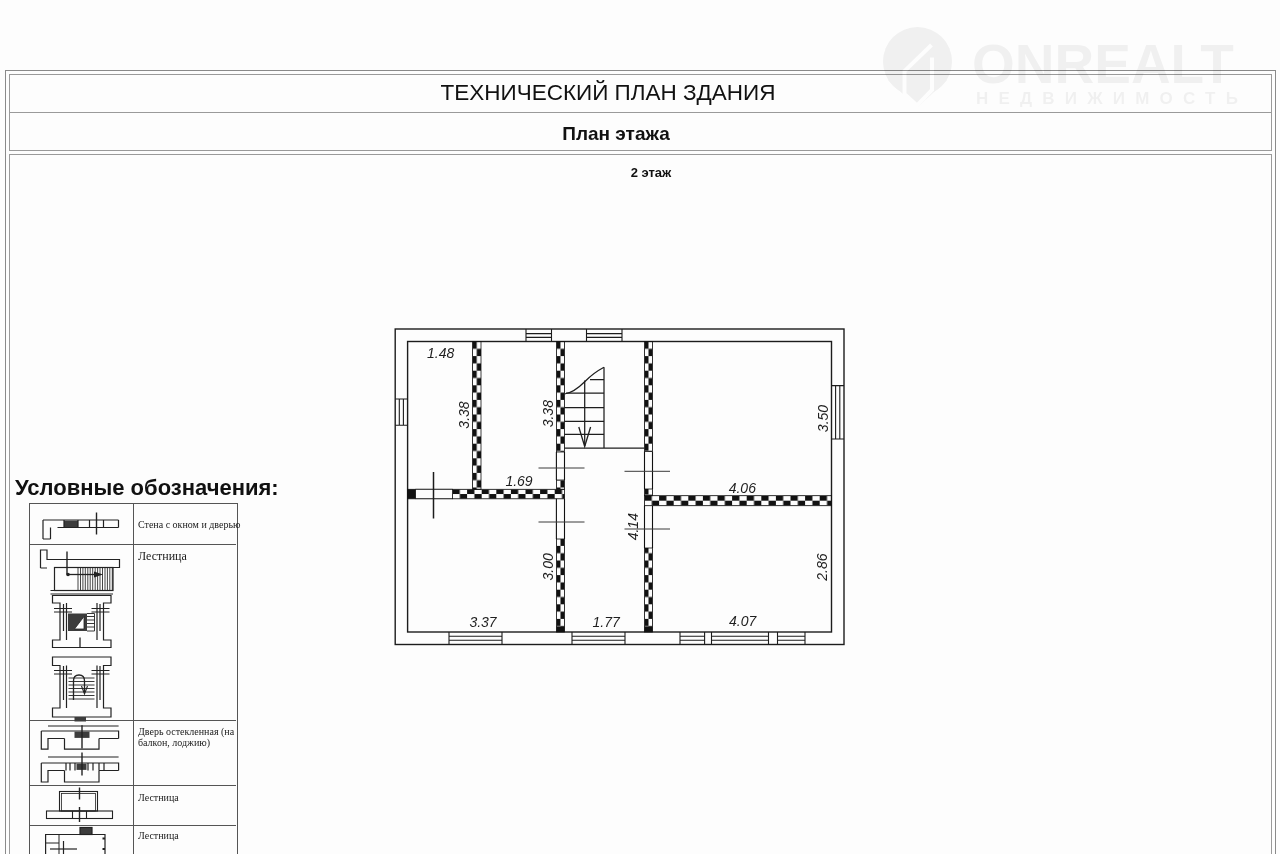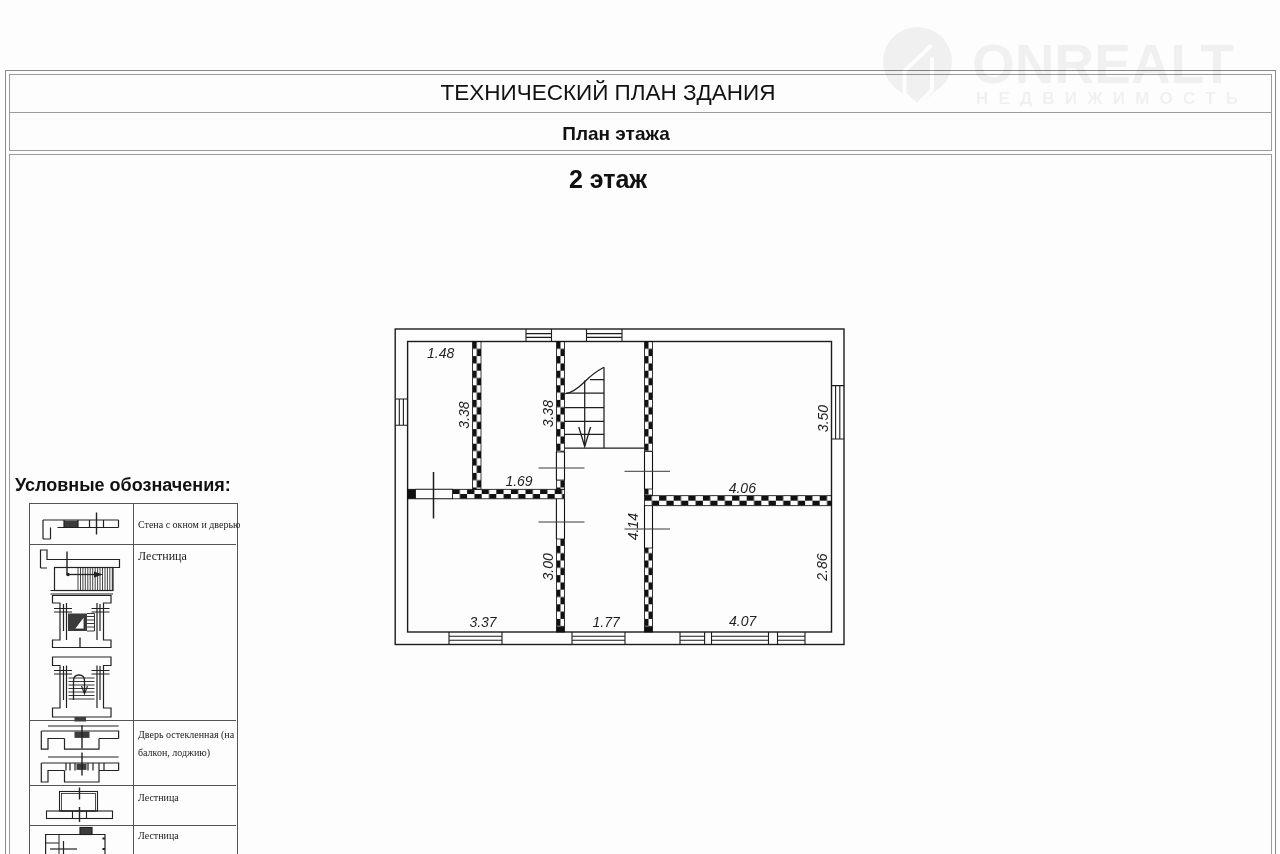--- a/index.html
+++ b/index.html
@@ -16,36 +16,36 @@
 <div class="abs" style="left:8.5px;top:74px;width:1261px;height:75px;border:1px solid #9a9a9a;"></div>
 
 <div class="abs" style="left:8.5px;top:112px;width:1262px;height:1px;background:#9a9a9a;"></div>
 
 <div class="abs ctr" style="left:0px;top:80px;width:1216px;font-weight:normal;font-size:22.5px;color:#111;">ТЕХНИЧЕСКИЙ ПЛАН ЗДАНИЯ</div>
 
 <div class="abs ctr" style="left:0px;top:123px;width:1216px;font-weight:bold;font-size:19px;color:#111;margin-left:8px;">План этажа</div>
 
 <div class="abs" style="left:8.5px;top:154px;width:1261px;height:706px;border:1px solid #9a9a9a;"></div>
 
-<div class="abs ctr" style="left:0px;top:165px;width:1216px;font-weight:bold;font-size:25px;color:#111;">2 этаж</div>
-
-<div class="abs" style="left:15px;top:475px;font-weight:bold;font-size:18px;color:#111;">Условные обозначения:</div>
+<div class="abs ctr" style="left:0px;top:165px;width:1216px;font-weight:bold;font-size:13px;color:#111;padding-left:43px;">2 этаж</div>
+
+<div class="abs" style="left:15px;top:475px;font-weight:bold;font-size:22px;color:#111;">Условные обозначения:</div>
 
 <div class="abs" style="left:29px;top:503px;width:207px;height:360px;border:1px solid #555;border-bottom:none;"></div>
 <div class="abs" style="left:132.5px;top:503px;width:1px;height:357px;background:#555;"></div>
 <div class="abs" style="left:29px;top:544px;width:207px;height:1px;background:#555;"></div>
 <div class="abs" style="left:29px;top:720px;width:207px;height:1px;background:#555;"></div>
 <div class="abs" style="left:29px;top:785px;width:207px;height:1px;background:#555;"></div>
 <div class="abs" style="left:29px;top:825px;width:207px;height:1px;background:#555;"></div>
 
 <div class="abs" style="left:138px;top:519px;width:110px;font-family:Liberation Serif, serif;font-size:10px;color:#1a1a1a;line-height:11.5px;">Стена с окном и дверью</div>
 
 <div class="abs" style="left:138px;top:548.5px;width:110px;font-family:'Liberation Serif',serif;font-size:12px;color:#1a1a1a;">Лестница</div>
 
-<div class="abs" style="left:138px;top:725.5px;width:100px;font-family:'Liberation Serif',serif;font-size:10px;color:#1a1a1a;line-height:18px;">Дверь остекленная (на балкон, лоджию)</div>
+<div class="abs" style="left:138px;top:725.5px;width:100px;font-family:'Liberation Serif',serif;font-size:10px;color:#1a1a1a;line-height:11px;">Дверь остекленная (на балкон, лоджию)</div>
 
 <div class="abs" style="left:138px;top:791.5px;width:110px;font-family:'Liberation Serif',serif;font-size:10px;color:#1a1a1a;">Лестница</div>
 
 <div class="abs" style="left:138px;top:829.5px;width:110px;font-family:'Liberation Serif',serif;font-size:10px;color:#1a1a1a;">Лестница</div>
 
 <svg class="abs" style="left:0;top:0;" width="1280" height="854" viewBox="0 0 1280 854">
   <defs>
     <pattern id="ckvA" x="472.5" y="341.5" width="8.5" height="14.6" patternUnits="userSpaceOnUse">
       <rect x="0" y="0" width="4.25" height="7.3" fill="#111"></rect>
       <rect x="4.25" y="7.3" width="4.25" height="7.3" fill="#111"></rect>

